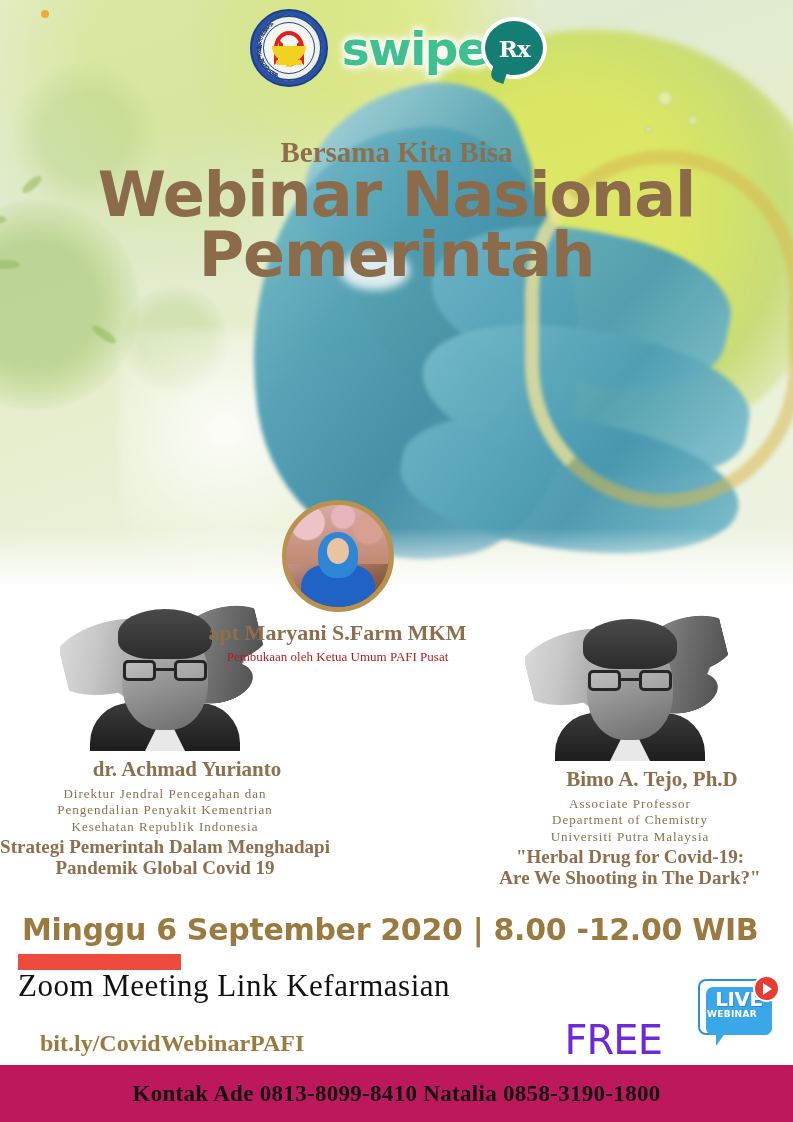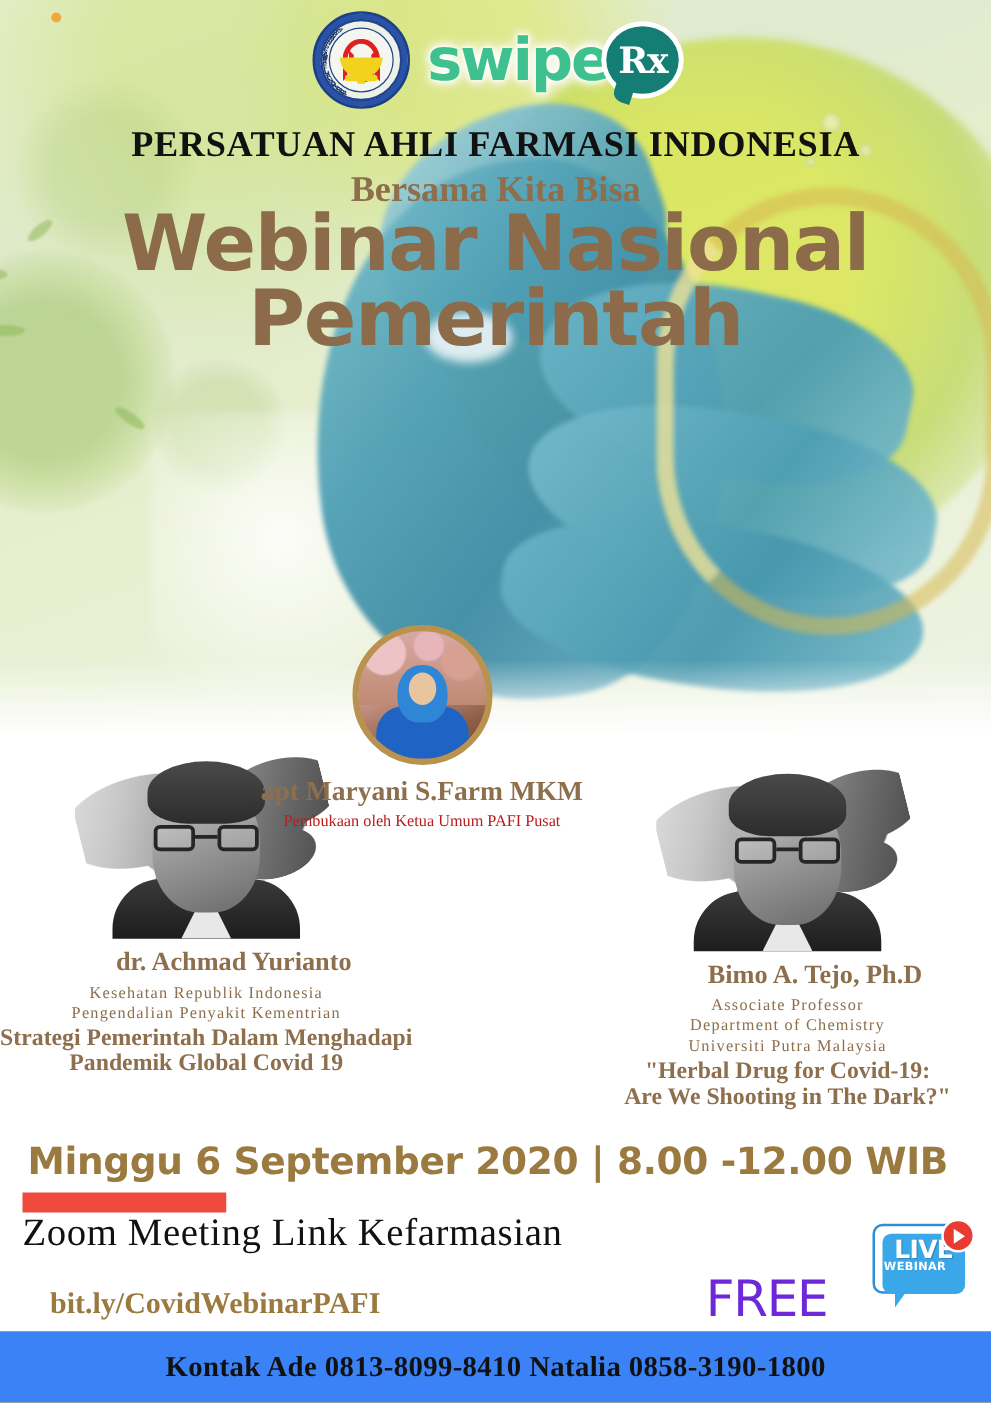--- a/index.html
+++ b/index.html
@@ -107,21 +107,21 @@
   .swipe-word{font-family:"DejaVu Sans", sans-serif;font-size:47px;font-weight:bold;
      color:#3ec08f;letter-spacing:-1.5px;position:relative;
      text-shadow:0 0 3px #fff,0 0 6px #fff,0 0 9px #fff,0 0 12px #fff;}
   .swipe-dot{position:absolute;width:8px;height:8px;border-radius:50%;background:#f3a93a;
      left:41px;top:4px;}
   .rx-bubble{width:58px;height:54px;background:#147d74;border-radius:50% 50% 50% 50%;
      position:relative;display:flex;align-items:center;justify-content:center;
      box-shadow:0 0 0 4px #fff;margin-left:-4px;}
   .rx-bubble::after{content:"";position:absolute;left:6px;bottom:-7px;width:15px;height:15px;
      background:#147d74;border-radius:0 0 0 8px;transform:rotate(18deg);}
-  .rx-text{color:#fff;font-family:"DejaVu Serif", serif;font-size:29px;font-weight:bold;
+  .rx-text{color:#fff;font-family:"DejaVu Serif", serif;font-size:23px;font-weight:bold;
      position:relative;z-index:2;letter-spacing:-1px;}
 
   
   .org-name{position:absolute;left:0;top:100px;width:793px;text-align:center;z-index:25;
      font-family:"Liberation Serif", serif;font-weight:bold;font-size:29px;color:#111;
      letter-spacing:.5px;}
   .tagline{position:absolute;left:0;top:136px;width:793px;text-align:center;z-index:25;
      font-family:"Liberation Serif", serif;font-weight:bold;font-size:29px;color:#8d6f4d;}
   .main-title{position:absolute;left:0;top:165px;width:793px;text-align:center;z-index:25;
      font-family:"DejaVu Sans", sans-serif;font-weight:bold;color:#8b6b4a;
@@ -234,21 +234,21 @@
      color:#fff;font-family:"DejaVu Sans", sans-serif;font-weight:bold;font-size:9px;
      letter-spacing:.3px;}
   .live-play{position:absolute;right:0;top:0;width:27px;height:27px;border-radius:50%;
      background:#ea3b33;border:2px solid #fff;box-sizing:border-box;
      display:flex;align-items:center;justify-content:center;}
   .live-play::after{content:"";width:0;height:0;border-left:9px solid #fff;
      border-top:6px solid transparent;border-bottom:6px solid transparent;margin-left:2px;}
 
   
   .contact-bar{position:absolute;left:0;top:1065px;width:793px;height:57px;
-     background:#3b82f6;display:flex;align-items:center;justify-content:center;z-index:24;}
+     background:#be185d;display:flex;align-items:center;justify-content:center;z-index:24;}
   .contact-txt{font-family:"Liberation Serif", serif;font-weight:bold;font-size:23px;
      color:#111;letter-spacing:.3px;}
 </style>
 </head>
 <body>
 
 <div class="poster">
 
   <div class="bg-photo">
     <div class="dish"></div>
@@ -334,21 +334,20 @@
 
     <div class="swipe-logo">
       <div class="swipe-word">swipe</div>
       <div class="swipe-dot"></div>
       <div class="rx-bubble">
         <span class="rx-text">Rx</span>
       </div>
     </div>
   </div>
 
-  <div class="org-name">PERSATUAN AHLI FARMASI INDONESIA</div>
   <div class="tagline">Bersama Kita Bisa</div>
   <div class="main-title">
     <span>Webinar Nasional</span>
     <span class="l2">Pemerintah</span>
   </div>
 
   <div class="center-speaker">
     <div class="cs-photo">
       <div class="cs-blossom"></div>
       <div class="cs-body"></div>
@@ -367,22 +366,23 @@
       <div class="face"></div>
       <div class="hair"></div>
       <div class="glasses">
         <i class="l"></i>
           <b></b>
           <i class="r"></i>
       </div>
     </div>
     <div class="sp-name">dr. Achmad Yurianto</div>
     <div class="sp-affil">
+      <div>Direktur Jendral Pencegahan dan</div>
+      <div>Pengendalian Penyakit Kementrian</div>
       <div>Kesehatan Republik Indonesia</div>
-      <div>Pengendalian Penyakit Kementrian</div>
     </div>
     <div class="sp-topic">
       <div>Strategi Pemerintah Dalam Menghadapi</div>
       <div>Pandemik Global Covid  19</div>
     </div>
   </div>
 
   <div class="speaker right">
     <div class="portrait">
       <div class="brush"></div>

